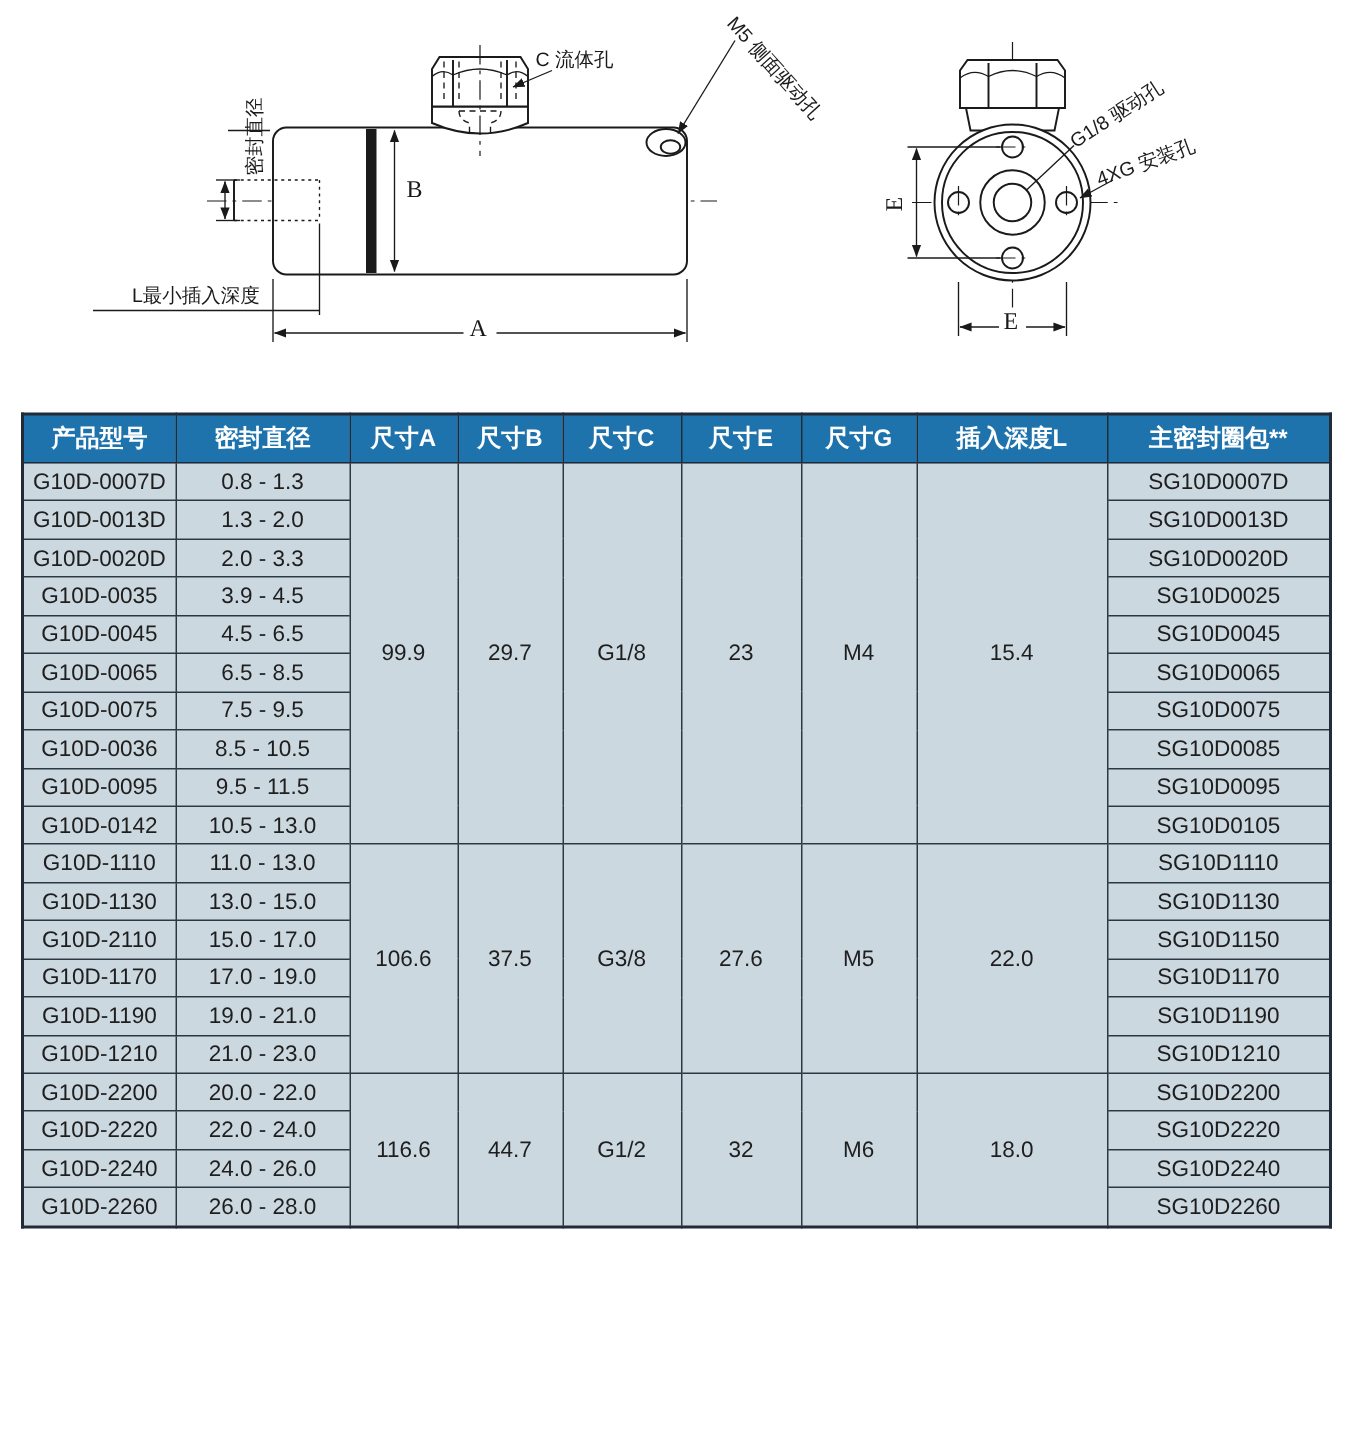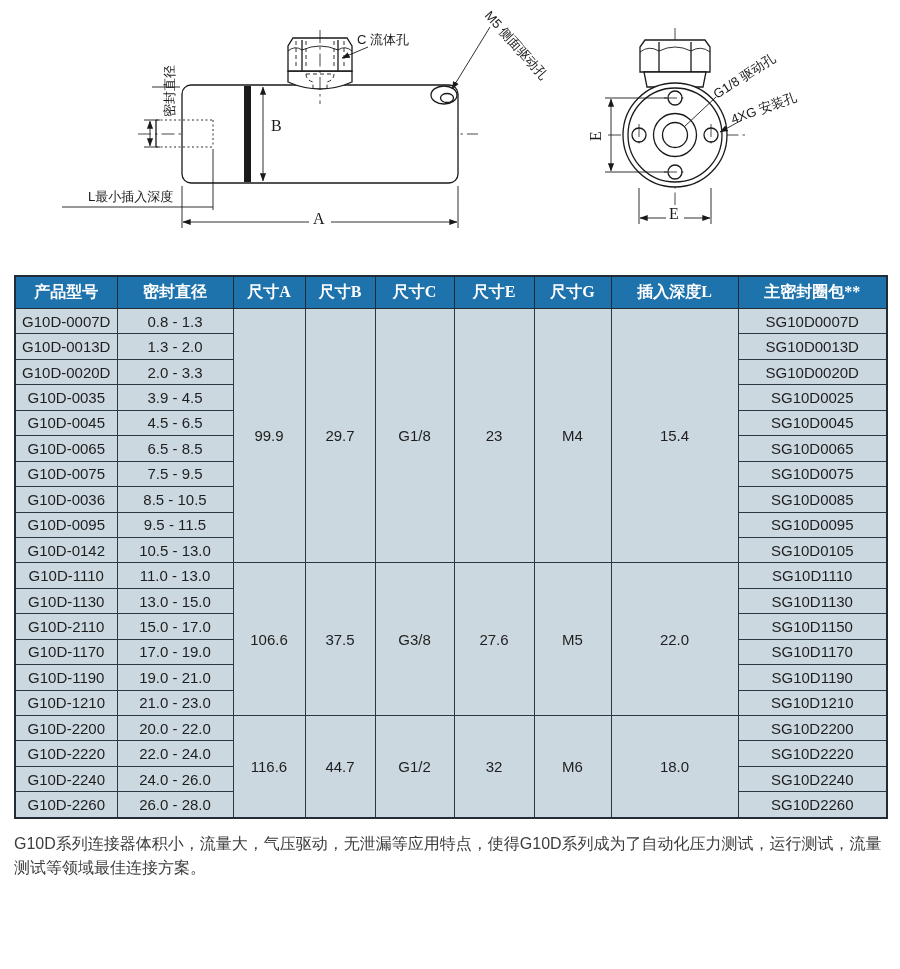--- a/index.html
+++ b/index.html
@@ -14,21 +14,21 @@
   .dash{fill:none;stroke:#1a1a1a;stroke-width:0.9;stroke-dasharray:4 3;}
   .dot{fill:none;stroke:#1a1a1a;stroke-width:0.9;stroke-dasharray:2 2.5;}
   .lbl{font-family:"Liberation Sans","DejaVu Sans",sans-serif;font-size:13px;fill:#1a1a1a;}
   .dimletter{font-family:"Liberation Serif","DejaVu Serif",serif;font-size:16px;fill:#1a1a1a;}
   .content{margin:0 14px;}
   .section-title{font-size:25px;font-weight:700;color:#333;letter-spacing:0.5px;
     padding:3px 0 9px 0;border-bottom:2px solid #4d4d4d;margin:0;}
   table.spec{border-collapse:collapse;table-layout:fixed;width:872px;margin-top:7px;
     border:2px solid #222c38;}
   table.spec th{background:#1e73ad;color:#fff;font-size:16px;font-weight:700;
-    border:1px solid #222c38;height:31px;padding:0;text-align:center;font-family:Liberation Serif, serif;}
+    border:1px solid #222c38;height:31px;padding:0;text-align:center;}
   table.spec td{background:#ccd8e0;border:1px solid #2b3743;height:24.45px;
     padding:0;text-align:center;font-size:15px;color:#1e1e1e;line-height:1;}
   .notes{margin-top:13px;font-size:16px;color:#3d3d3d;line-height:1.5;}
   .notes p{margin:0 0 3px 0;}
 </style>
 </head>
 <body>
 
 <div class="page">
 
@@ -281,16 +281,15 @@
           </tr>
           <tr>
             <td>G10D-2260</td>
             <td>26.0 - 28.0</td>
             <td>SG10D2260</td>
           </tr>
         </tbody>
     </table>
 
     <div class="notes">
-      <p>G10D系列连接器体积小，流量大，气压驱动，无泄漏等应用特点，使得G10D系列成为了自动化压力测试，运行测试，流量测试等领域最佳连接方案。</p>
     </div>
   </div>
 </div>
 
 </body></html>

